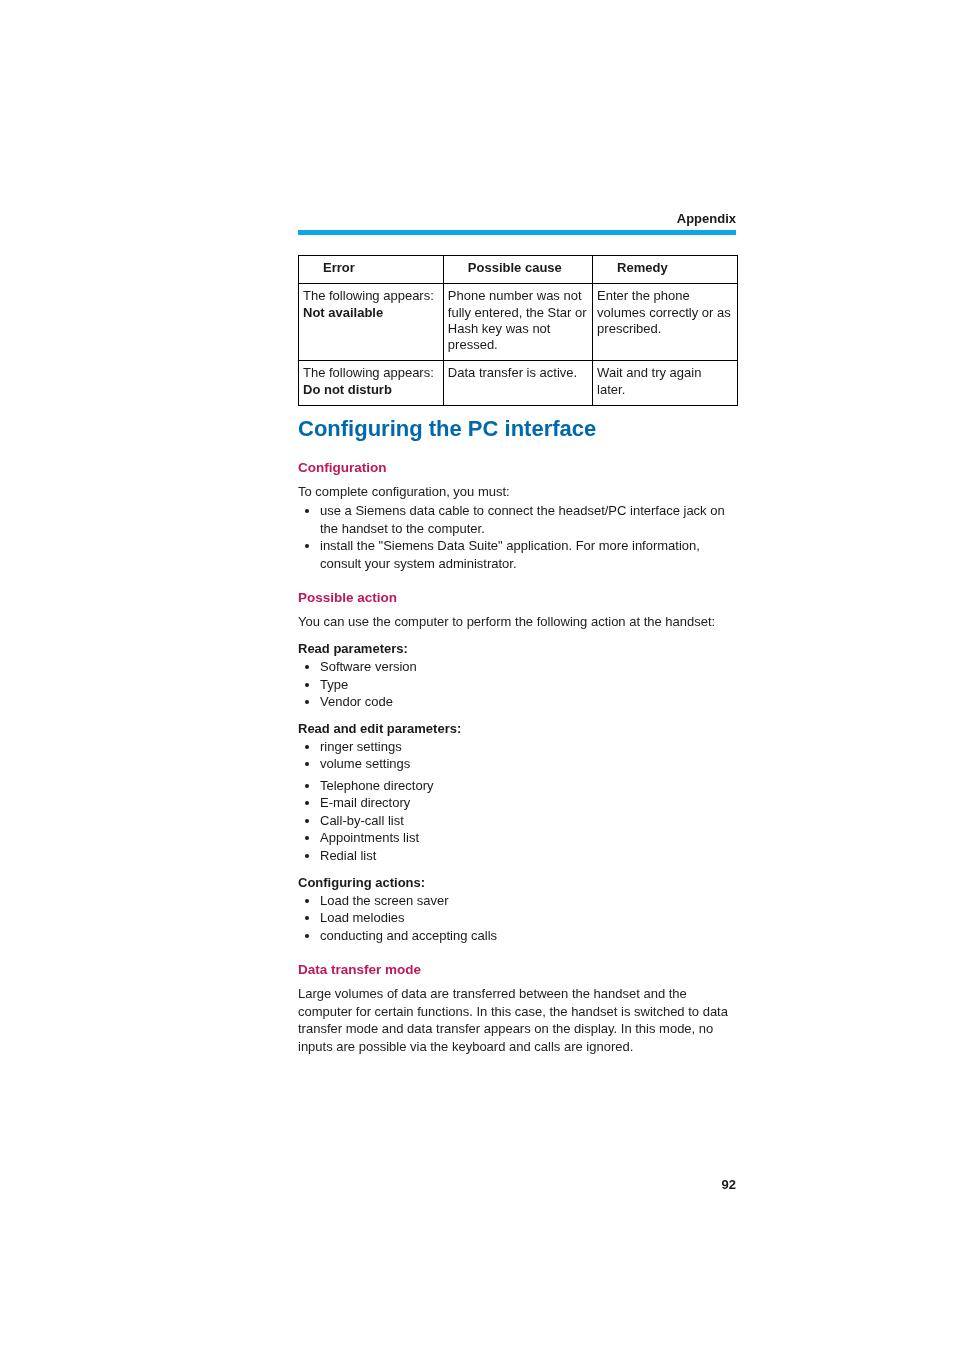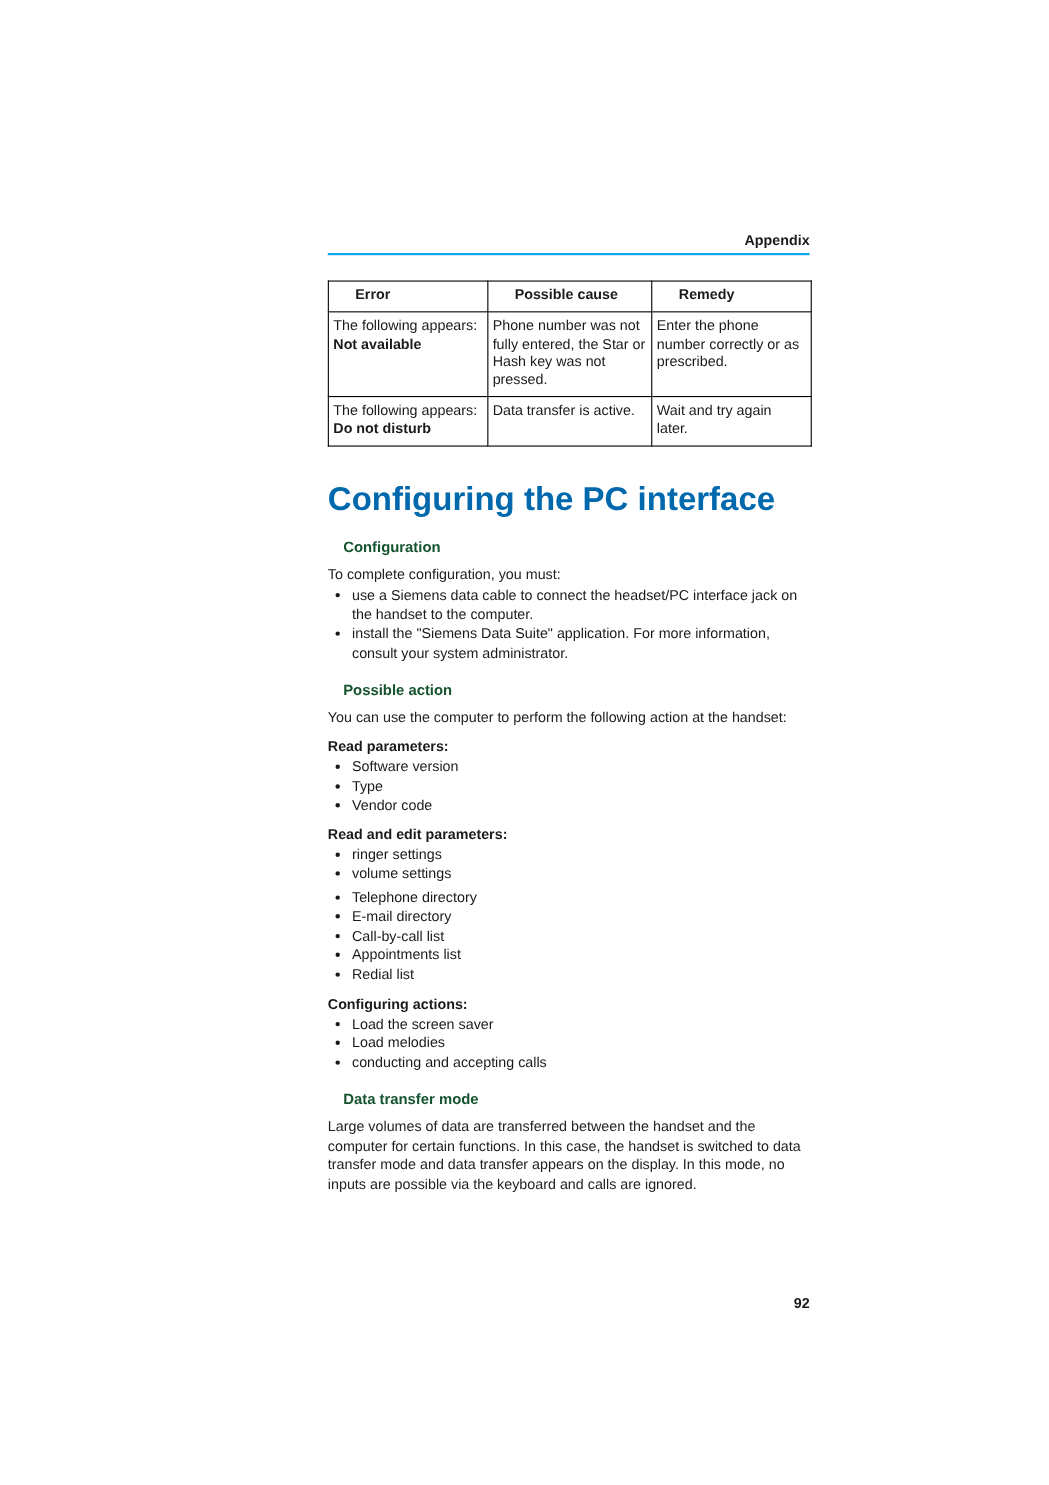--- a/index.html
+++ b/index.html
@@ -14,21 +14,21 @@
     position: relative;
     box-sizing: border-box;
     font-family: Arial, Helvetica, sans-serif;
     color: #1a1a1a;
   }
   .running-head {
     position: absolute;
     top: 211px;
     left: 298px;
     right: 218px;
-    border-bottom: 2px solid #0ea5e9;
+    border-bottom: 5px solid #0ea5e9;
     padding-bottom: 4px;
     text-align: right;
     font-size: 13px;
     font-weight: bold;
   }
   .content {
     position: absolute;
     top: 255px;
     left: 298px;
     width: 440px;
@@ -43,30 +43,30 @@
     border: 1px solid #000;
     padding: 4px 4px 7px 4px;
     vertical-align: top;
     text-align: left;
   }
   table.trbl th {
     font-weight: bold;
     padding-left: 24px;
   }
   .h1 {
-    font-size: 30px;
+    font-size: 22px;
     font-weight: bold;
     color: #0068ac;
-    margin: 32px 0 14px 0;
+    margin: 10px 0 14px 0;
   }
   .h2 {
     font-size: 13.5px;
     font-weight: bold;
-    color: #14532d;
-    margin: 18px 0 8px 14px;
+    color: #be185d;
+    margin: 18px 0 8px 0;
   }
   .body {
     font-size: 13px;
     line-height: 1.35;
     color: #222;
     margin: 0 0 4px 0;
   }
   ul.bul {
     margin: 2px 0 8px 0;
     padding-left: 22px;
@@ -106,21 +106,21 @@
           <th style="width:34%">Possible cause</th>
           <th style="width:33%">Remedy</th>
         </tr>
       </thead>
       <tbody>
         <tr>
           <td>
             <span>The following appears: </span><b>Not available</b>
           </td>
           <td>Phone number was not fully entered, the Star or Hash key was not pressed.</td>
-          <td>Enter the phone number correctly or as prescribed.</td>
+          <td>Enter the phone volumes correctly or as prescribed.</td>
         </tr>
         <tr>
           <td>
             <span>The following appears: </span><b>Do not disturb</b>
           </td>
           <td>Data transfer is active.</td>
           <td>Wait and try again later.</td>
         </tr>
       </tbody>
     </table>

